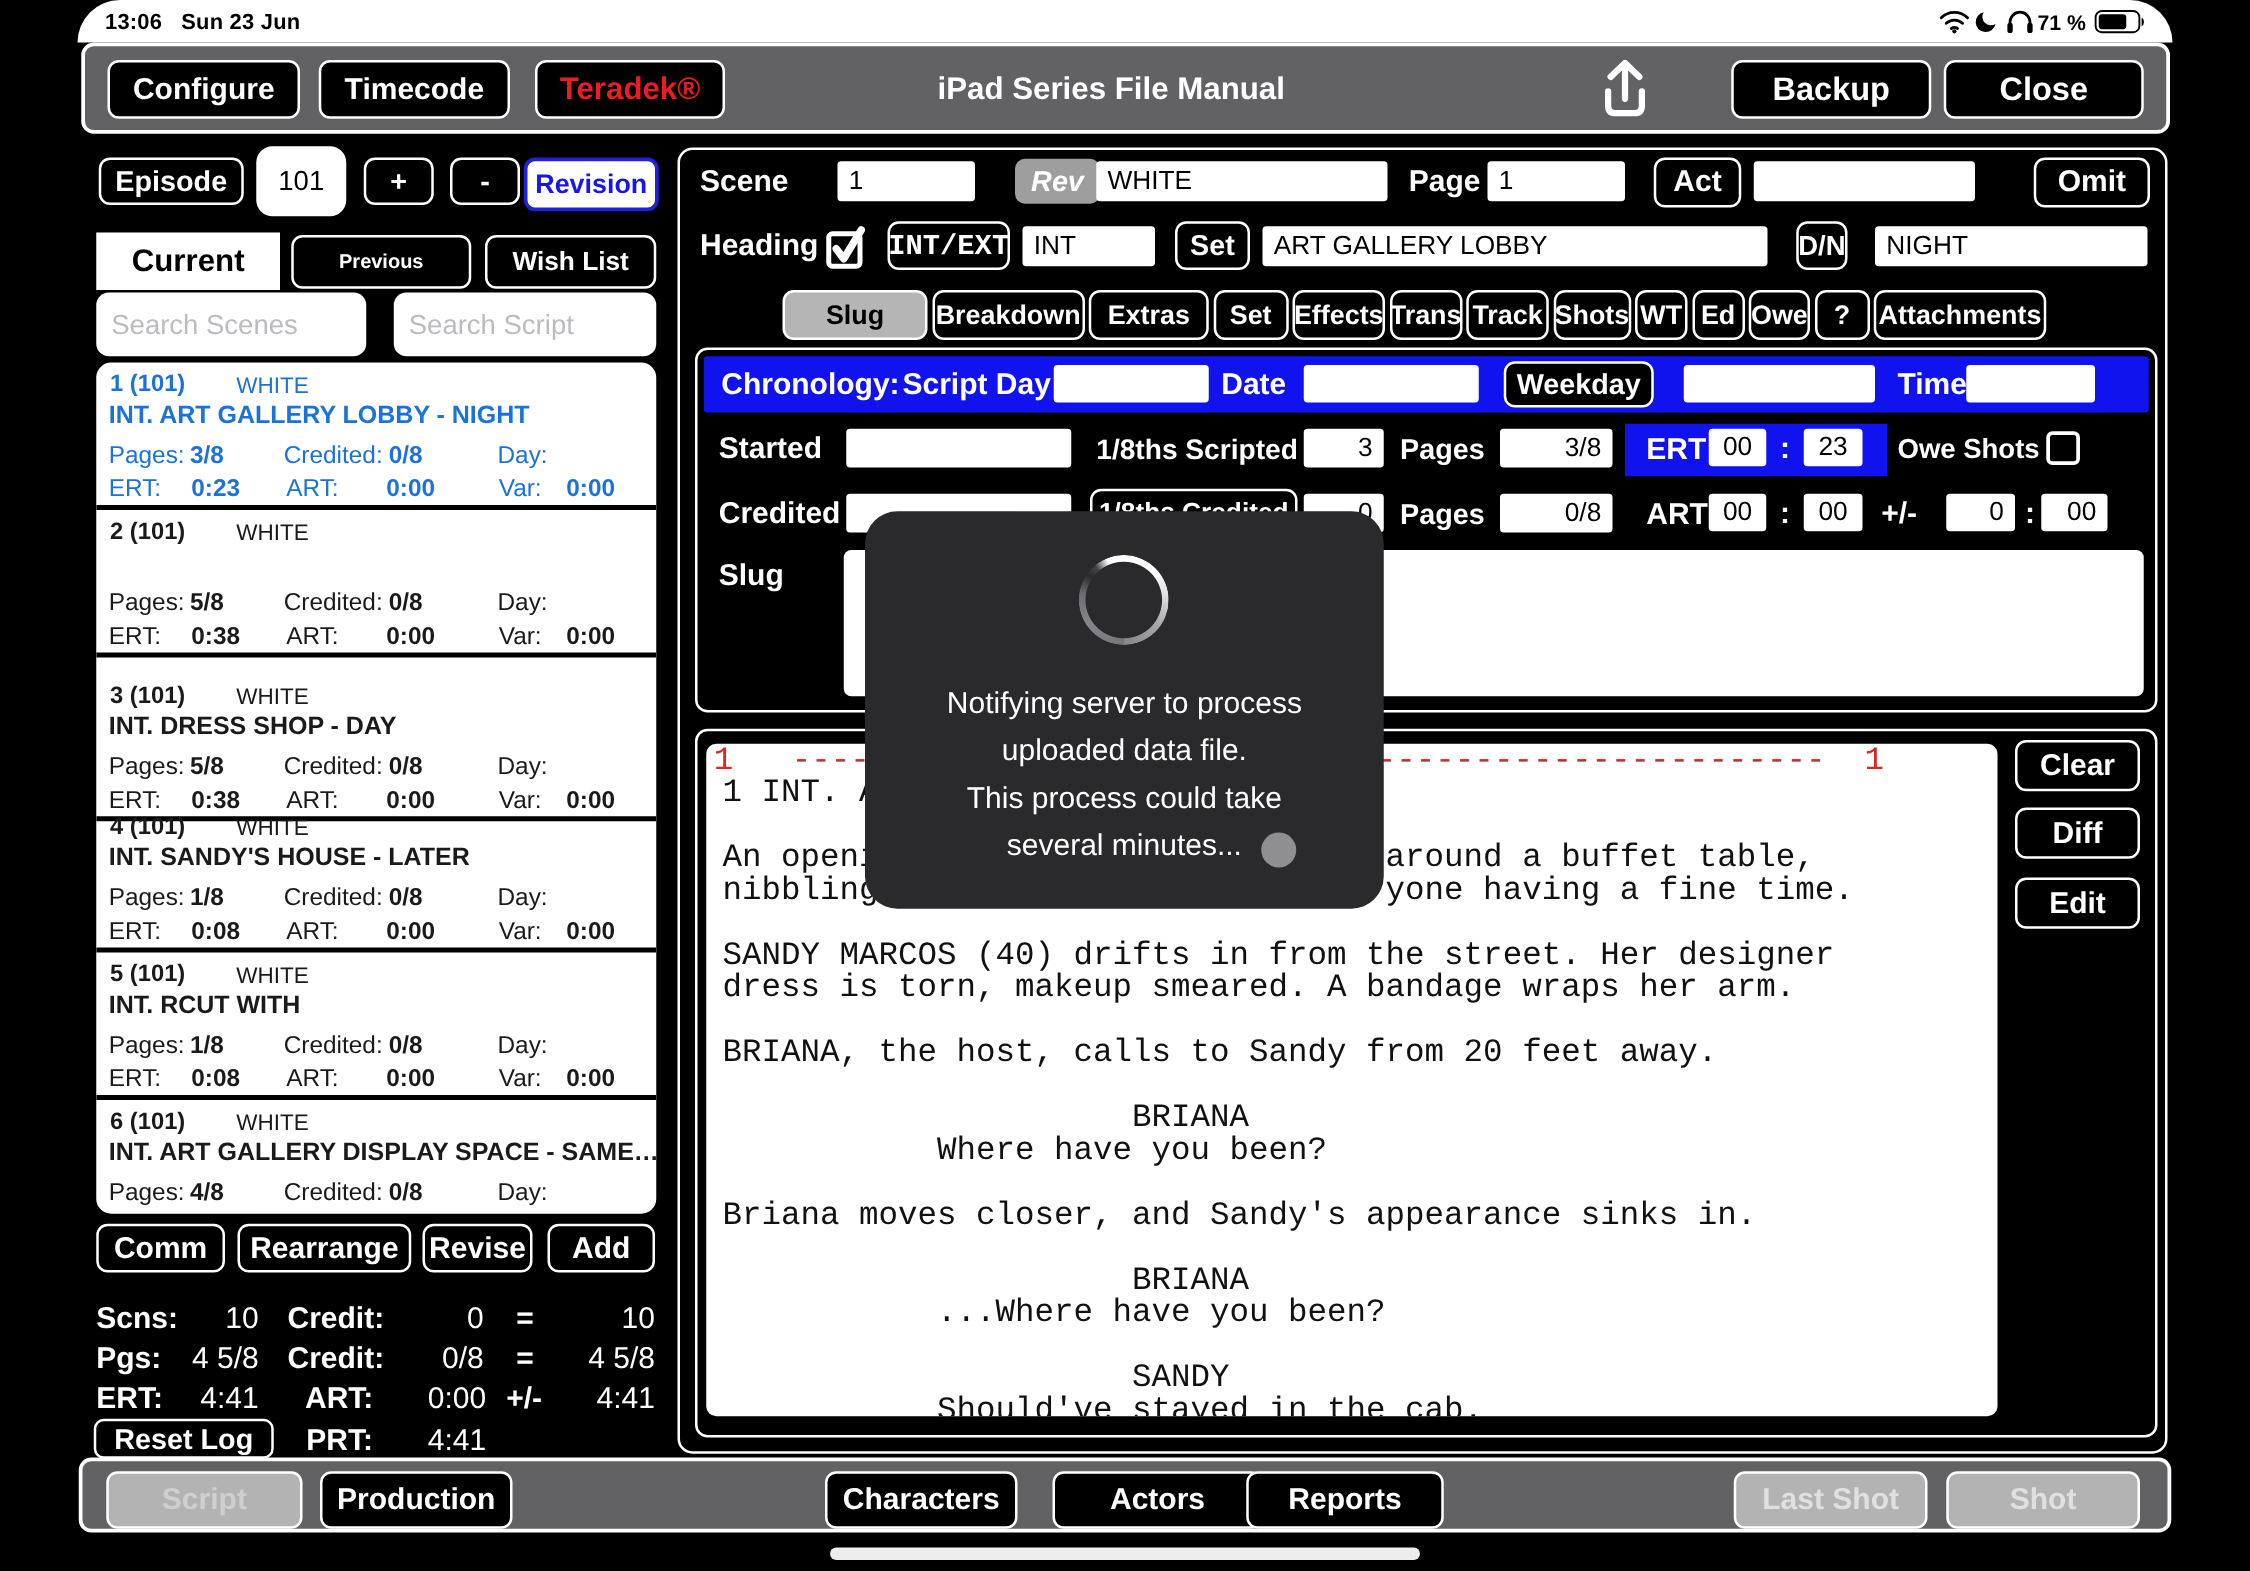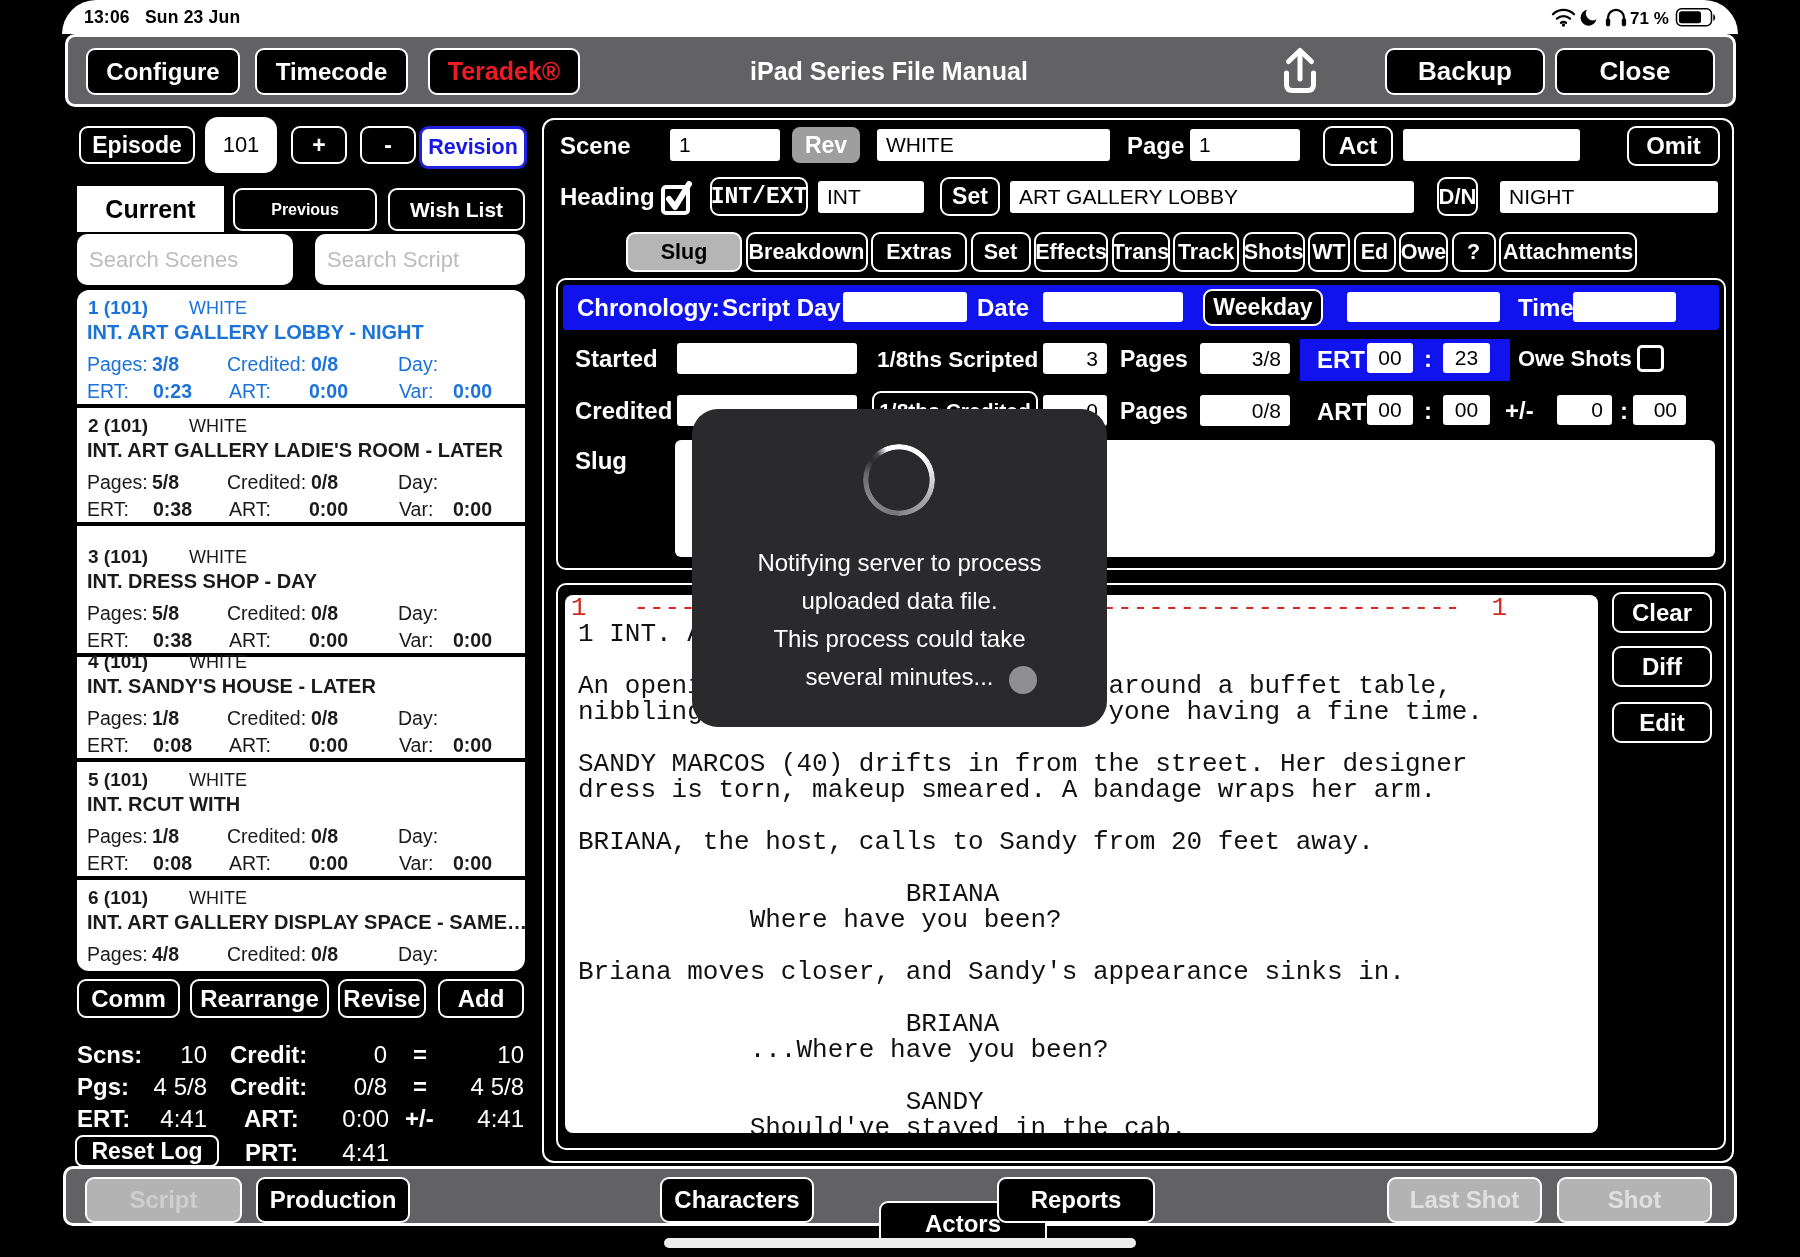--- a/index.html
+++ b/index.html
@@ -87,21 +87,20 @@
       <div style="position:absolute; left:76px; top:90px; font-size:19.5px; font-weight:bold;">0:23</div>
       <div style="position:absolute; left:152px; top:90px; font-size:19.5px;">ART:</div>
       <div style="position:absolute; left:232px; top:90px; font-size:19.5px; font-weight:bold;">0:00</div>
       <div style="position:absolute; left:322px; top:90px; font-size:19.5px;">Var:</div>
       <div style="position:absolute; left:376px; top:90px; font-size:19.5px; font-weight:bold;">0:00</div>
       <div style="position:absolute; left:0px; top:113.5px; width:448px; height:4.5px; background:#000;"></div>
     </div>
     <div style="position:absolute; left:0; top:118px; width:448px; height:118px; color:#1a1a1a;">
       <div style="position:absolute; left:11px; top:7px; font-size:19px; font-weight:bold;">2 (101)</div>
       <div style="position:absolute; left:112px; top:8px; font-size:18px;">WHITE</div>
-      <div style="position:absolute; left:10px; top:31px; font-size:20px; font-weight:bold; white-space:nowrap;">INT. ART GALLERY LADIE'S ROOM - LATER</div>
       <div style="position:absolute; left:10px; top:63px; font-size:19.5px;">Pages:</div>
       <div style="position:absolute; left:75px; top:63px; font-size:19.5px; font-weight:bold;">5/8</div>
       <div style="position:absolute; left:150px; top:63px; font-size:19.5px;">Credited:</div>
       <div style="position:absolute; left:234px; top:63px; font-size:19.5px; font-weight:bold;">0/8</div>
       <div style="position:absolute; left:321px; top:63px; font-size:19.5px;">Day:</div>
       <div style="position:absolute; left:10px; top:90px; font-size:19.5px;">ERT:</div>
       <div style="position:absolute; left:76px; top:90px; font-size:19.5px; font-weight:bold;">0:38</div>
       <div style="position:absolute; left:152px; top:90px; font-size:19.5px;">ART:</div>
       <div style="position:absolute; left:232px; top:90px; font-size:19.5px; font-weight:bold;">0:00</div>
       <div style="position:absolute; left:322px; top:90px; font-size:19.5px;">Var:</div>
@@ -197,21 +196,21 @@
     <div class="abs" style="left:437px; top:1105px; color:#fff; font-size:24px; font-weight:normal; width:87px; text-align:right;">4:41</div>
     <div class="abs" style="left:245px; top:1139px; color:#fff; font-size:24px; font-weight:bold; ">PRT:</div>
     <div class="abs" style="left:300px; top:1139px; color:#fff; font-size:24px; font-weight:normal; width:89px; text-align:right;">4:41</div>
   </div>
 <div class="btn" style="left:75px; top:1135px; width:144px; height:32px; font-size:23px; border-radius:8px;">Reset Log</div>
 
 <div class="abs" style="left:542px; top:118px; width:1192px; height:1045px; border:2px solid #fff; border-radius:12px;"></div>
 
 <div class="lbl" style="left:560px; top:132px; height:28px;">Scene</div>
 <div class="inp" style="left:670px; top:129px; width:110px; height:32px;">1</div>
-<div class="abs" style="left:792px; top:127px; width:68px; height:36px; background:#9e9e9e; border-radius:8px; color:#fff; font-weight:bold; font-size:23px; display:flex; align-items:center; justify-content:center;">Rev</div>
+<div class="abs" style="left:812px; top:127px; width:68px; height:36px; background:#9e9e9e; border-radius:8px; color:#fff; font-weight:bold; font-size:23px; display:flex; align-items:center; justify-content:center;font-style:italic;">Rev</div>
 <div class="inp" style="left:877px; top:129px; width:233px; height:32px;">WHITE</div>
 <div class="lbl" style="left:1127px; top:132px; height:28px;">Page</div>
 <div class="inp" style="left:1190px; top:129px; width:110px; height:32px;">1</div>
 <div class="btn" style="left:1323px; top:126px; width:70px; height:40px;">Act</div>
 <div class="inp" style="left:1403px; top:129px; width:177px; height:32px;"></div>
 <div class="btn" style="left:1627px; top:126px; width:93px; height:40px;">Omit</div>
 
 <div class="lbl" style="left:560px; top:183px; height:28px;">Heading</div>
 <div class="abs" style="left:657px; top:178px; width:40px; height:40px;">
 <svg width="40" height="40" viewBox="0 0 40 40">
@@ -317,17 +316,17 @@
 <div class="abs" style="left:863px; top:444px; width:72px; height:72px; border-radius:50%;
   background:conic-gradient(from 180deg, #77777a 0deg, #85858a 60deg, #6a6a6e 100deg, rgba(50,50,54,0.15) 125deg, rgba(255,255,255,0.12) 140deg, #ffffff 158deg, #ffffff 225deg, #e0e0e2 262deg, #a8a8ac 305deg, #85858a 360deg);
   -webkit-mask:radial-gradient(closest-side, transparent 84%, #000 86%); mask:radial-gradient(closest-side, transparent 84%, #000 86%);"></div>
 <div class="abs" style="left:1009px; top:666px; width:28px; height:28px; border-radius:50%; background:#8f8f92;"></div>
 <div class="abs" style="left:692px; top:544px; width:415px; color:#fff; font-size:24px; line-height:38px; text-align:center;">Notifying server to process<br>uploaded data file.<br>This process could take<br>several minutes...</div>
 
 <div class="abs" style="left:63px; top:1166px; width:1674px; height:60px; background:#626265; border:3px solid #fff; border-radius:10px;"></div>
 <div class="lgt" style="left:85px; top:1177px; width:157px; height:46px; color:#cfcfcf;">Script</div>
 <div class="btn" style="left:256px; top:1177px; width:154px; height:46px;">Production</div>
 <div class="btn" style="left:660px; top:1177px; width:154px; height:46px;">Characters</div>
-<div class="btn" style="left:879px; top:1177px; width:168px; height:46px;margin-top:24px;">Actors</div>
+<div class="btn" style="left:842px; top:1177px; width:168px; height:46px;">Actors</div>
 <div class="btn" style="left:997px; top:1177px; width:158px; height:46px;">Reports</div>
 <div class="lgt" style="left:1387px; top:1177px; width:155px; height:46px;">Last Shot</div>
 <div class="lgt" style="left:1557px; top:1177px; width:155px; height:46px;">Shot</div>
 <div class="abs" style="left:664px; top:1238px; width:472px; height:10px; background:#ededed; border-radius:5px;"></div>
 
 </body></html>

